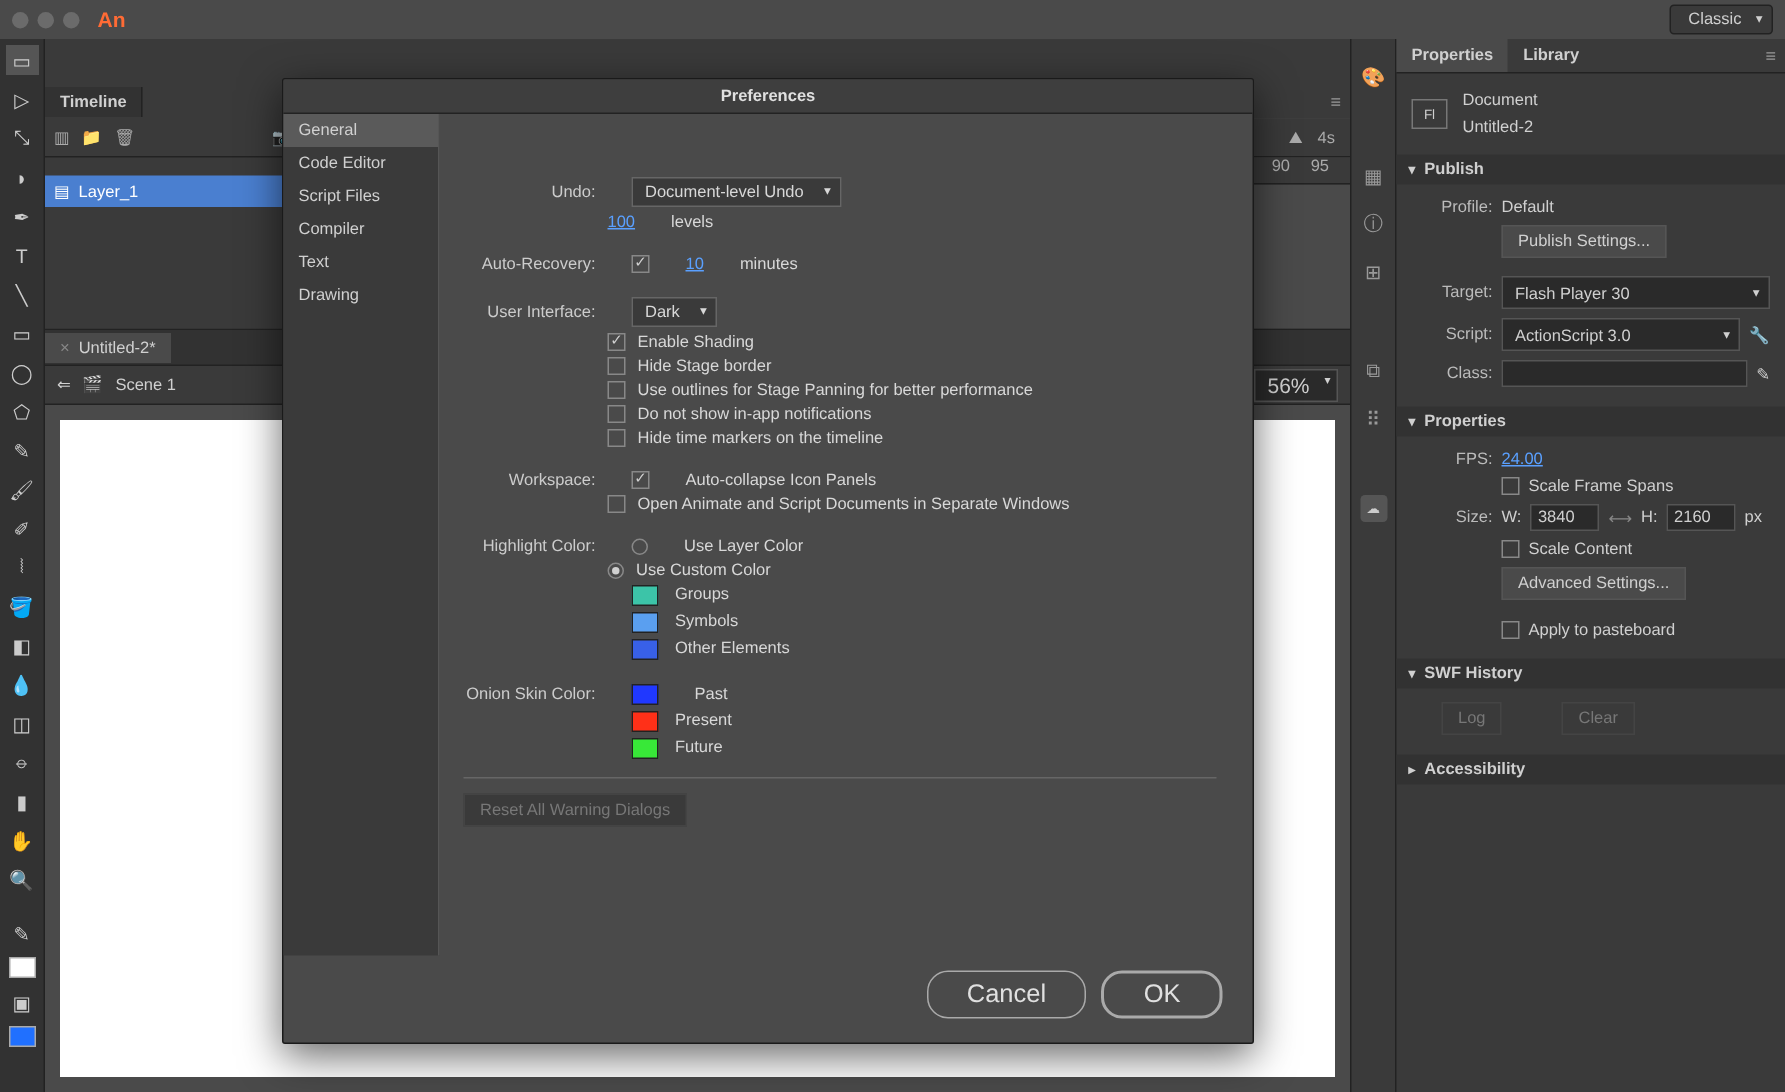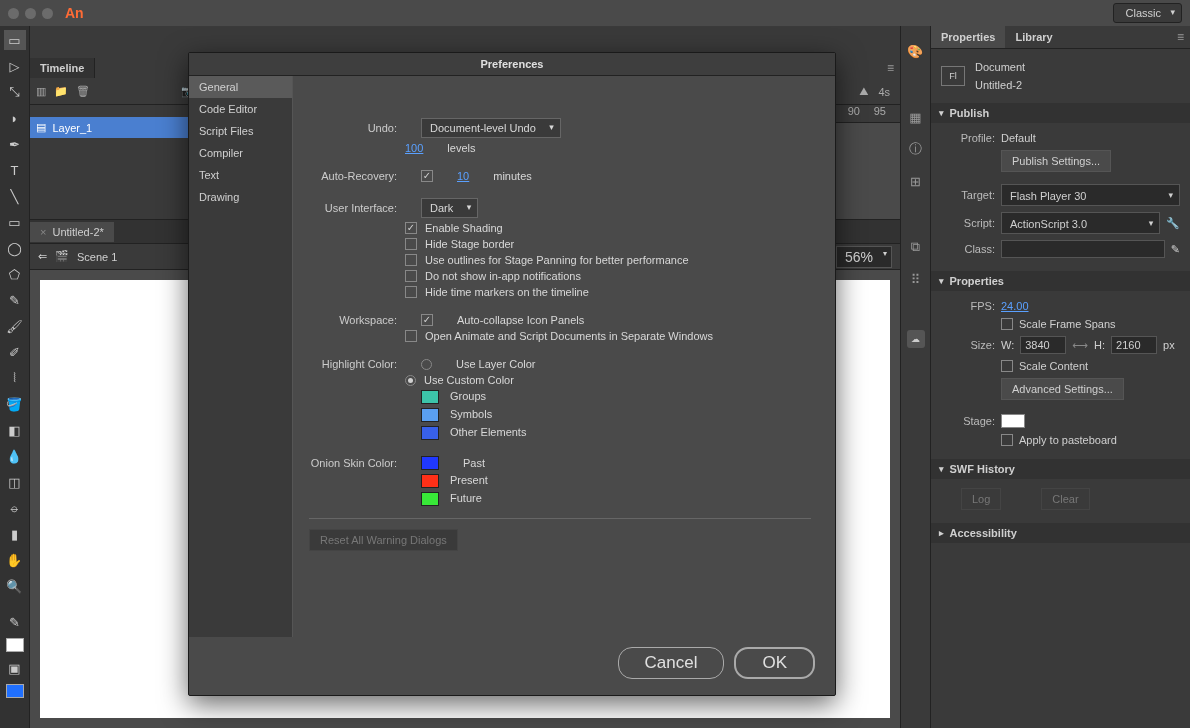--- a/index.html
+++ b/index.html
@@ -269,24 +269,20 @@
         <span>px</span>
       </div>
       <div class="prop-row" style="padding-left:60px;">
         <span class="chk"></span>
         <span>Scale Content</span>
       </div>
       <div class="prop-row" style="padding-left:60px;">
         <span class="btn">Advanced Settings...</span>
       </div>
       <div style="height:8px"></div>
-      <div class="prop-row">
-        <span class="prop-label">Stage:</span>
-        <span class="stage-swatch"></span>
-      </div>
       <div class="prop-row" style="padding-left:60px;">
         <span class="chk"></span>
         <span>Apply to pasteboard</span>
       </div>
     </div>
 
     <div class="section-head">SWF History</div>
     <div class="section-content">
       <div class="prop-row" style="gap:40px; padding-left:20px;">
         <span class="btn dim">Log</span>

